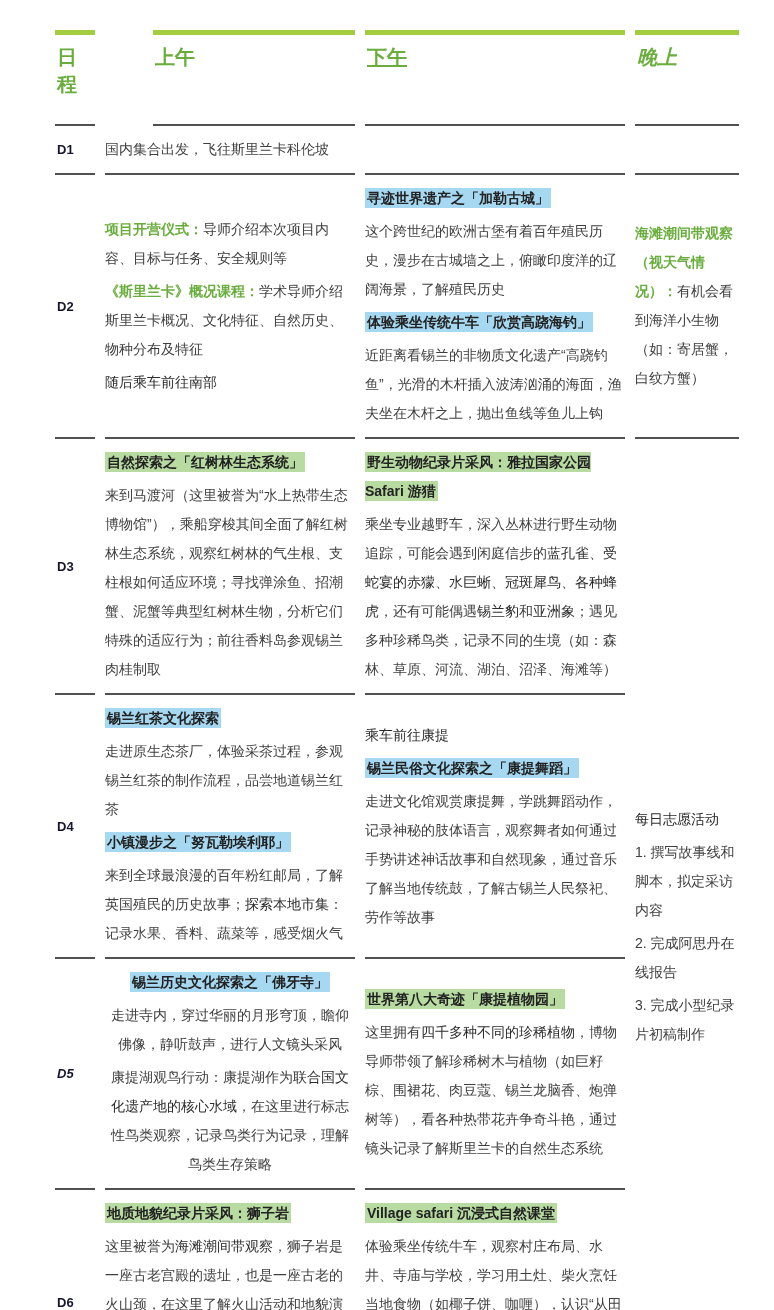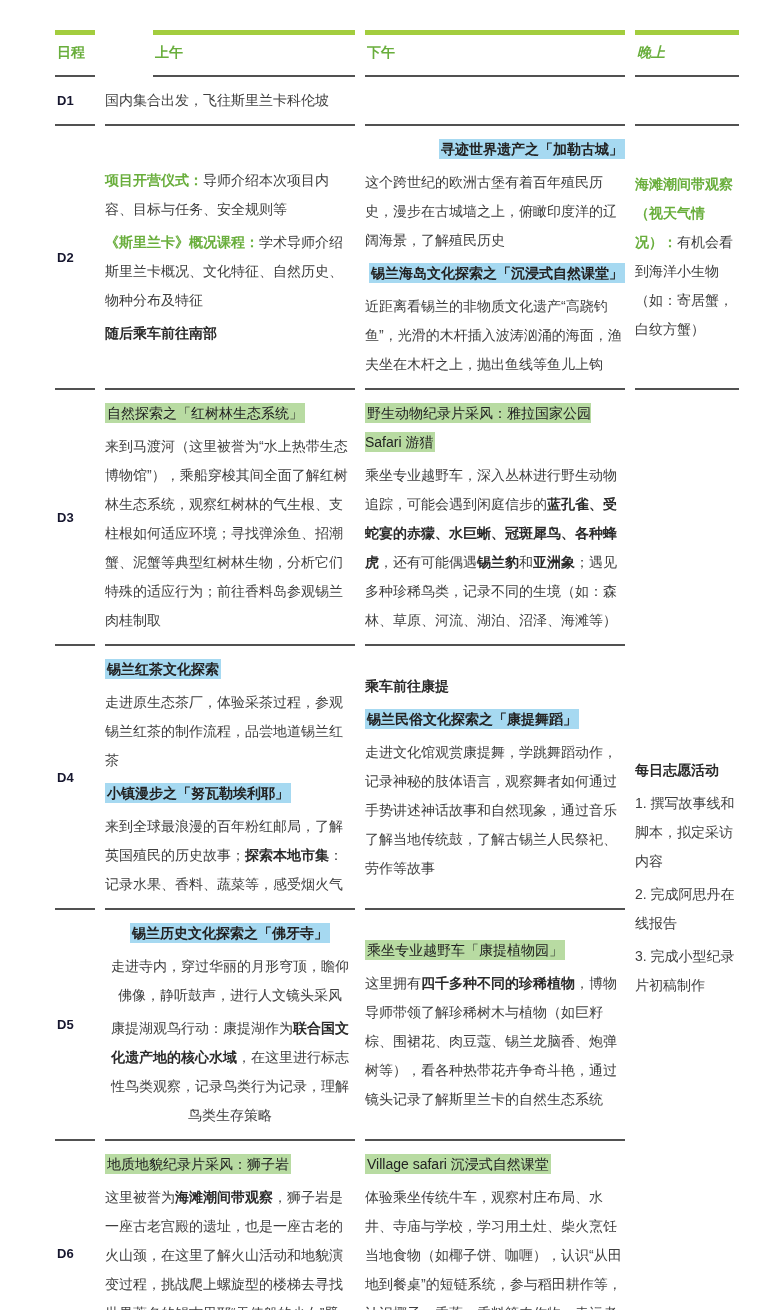--- a/index.html
+++ b/index.html
@@ -15,68 +15,68 @@
   .page{padding:30px 35px 0 55px;}
   .grid{
     display:grid;
     grid-template-columns:40px 250px 260px 104px;
     column-gap:10px;
     width:684px;
   }
   .hcell{
     border-top:5px solid var(--green-bar);
     border-bottom:2px solid var(--line);
-    padding:9px 0 13px 2px;
+    padding:9px 0 26px 2px;
     color:var(--green-text);
-    font-weight:bold;font-size:14px;
+    font-weight:bold;font-size:20px;
   }
   .daycell{
     display:flex;align-items:center;
     padding-left:2px;
     font-weight:bold;font-size:13px;color:var(--day);
     border-bottom:2px solid var(--line);
   }
   .cell{
     display:flex;flex-direction:column;justify-content:center;
     padding:7px 0;
     font-size:14px;line-height:29px;color:var(--text);
     border-bottom:2px solid var(--line);
   }
   .blk{margin:2px 0;}
   .r-p{color:var(--text);}
-  .r-b{color:var(--text-bold);font-weight:bold;}
+  .r-b{color:var(--text-bold);font-weight:normal;}
   .r-g{color:var(--green-text);font-weight:bold;}
   .r-hb{background:var(--hl-blue);color:#222;font-weight:bold;padding:2px 2px;}
-  .r-hg{background:var(--hl-green);color:#222;font-weight:normal;padding:2px 2px;}
+  .r-hg{background:var(--hl-green);color:#222;font-weight:bold;padding:2px 2px;}
 </style>
 </head>
 <body>
 
 <div class="page">
   <div class="grid">
       <div class="hcell" style="grid-area: 1 / 1;">日程</div>
       <div class="hcell" style="grid-area: 1 / 2; margin-left: 48px;">上午</div>
-      <div class="hcell" style="grid-area: 1 / 3;">下午</div>
+      <div class="hcell" style="grid-area: 1 / 3; text-decoration: underline;">下午</div>
       <div class="hcell" style="grid-area: 1 / 4; font-style: italic;">晚上</div>
       <div class="daycell" style="grid-area: 2 / 1; min-height: 36px;">D1</div>
       <div class="cell" style="grid-area: 2 / 2;">
         <div class="blk"><span class="r-p">国内集合出发，飞往斯里兰卡科伦坡</span></div>
       </div>
       <div class="cell" style="grid-area: 2 / 3;"></div>
       <div class="cell" style="grid-area: 2 / 4;"></div>
       <div class="daycell" style="grid-area: 3 / 1; min-height: 202px;">D2</div>
       <div class="cell" style="grid-area: 3 / 2;">
         <div class="blk"><span class="r-g">项目开营仪式：</span><span class="r-p">导师介绍本次项目内容、目标与任务、安全规则等</span></div>
         <div class="blk"><span class="r-g">《斯里兰卡》概况课程：</span><span class="r-p">学术导师介绍斯里兰卡概况、文化特征、自然历史、物种分布及特征</span></div>
         <div class="blk"><span class="r-b">随后乘车前往南部</span></div>
       </div>
-      <div class="cell" style="grid-area: 3 / 3; align-items: flex-end;">
+      <div class="cell" style="grid-area: 3 / 3;">
         <div class="blk"><span class="r-hb">寻迹世界遗产之「加勒古城」</span></div>
         <div class="blk"><span class="r-p">这个跨世纪的欧洲古堡有着百年殖民历史，漫步在古城墙之上，俯瞰印度洋的辽阔海景，了解殖民历史</span></div>
-        <div class="blk"><span class="r-hb">锡兰海岛文化探索之「沉浸式自然课堂」</span></div>
+        <div class="blk"><span class="r-hb">体验乘坐传统牛车「欣赏高跷海钓」</span></div>
         <div class="blk"><span class="r-p">近距离看锡兰的非物质文化遗产“高跷钓鱼”，光滑的木杆插入波涛汹涌的海面，渔夫坐在木杆之上，抛出鱼线等鱼儿上钩</span></div>
       </div>
       <div class="cell" style="grid-area: 3 / 4;">
         <div class="blk"><span class="r-g">海滩潮间带观察（视天气情况）：</span><span class="r-p">有机会看到海洋小生物（如：寄居蟹，白纹方蟹）</span></div>
       </div>
       <div class="daycell" style="grid-area: 4 / 1; min-height: 200px;">D3</div>
       <div class="cell" style="grid-area: 4 / 2;">
         <div class="blk"><span class="r-hg">自然探索之「红树林生态系统」</span></div>
         <div class="blk"><span class="r-p">来到马渡河（这里被誉为“水上热带生态博物馆”），乘船穿梭其间全面了解红树林生态系统，观察红树林的气生根、支柱根如何适应环境；寻找弹涂鱼、招潮蟹、泥蟹等典型红树林生物，分析它们特殊的适应行为；前往香料岛参观锡兰肉桂制取</span></div>
       </div>
@@ -95,28 +95,28 @@
         <div class="blk"><span class="r-hb">锡兰红茶文化探索</span></div>
         <div class="blk"><span class="r-p">走进原生态茶厂，体验采茶过程，参观锡兰红茶的制作流程，品尝地道锡兰红茶</span></div>
         <div class="blk"><span class="r-hb">小镇漫步之「努瓦勒埃利耶」</span></div>
         <div class="blk"><span class="r-p">来到全球最浪漫的百年粉红邮局，了解英国殖民的历史故事；</span><span class="r-b">探索本地市集</span><span class="r-p">：记录水果、香料、蔬菜等，感受烟火气</span></div>
       </div>
       <div class="cell" style="grid-area: 5 / 3;">
         <div class="blk"><span class="r-b">乘车前往康提</span></div>
         <div class="blk"><span class="r-hb">锡兰民俗文化探索之「康提舞蹈」</span></div>
         <div class="blk"><span class="r-p">走进文化馆观赏康提舞，学跳舞蹈动作，记录神秘的肢体语言，观察舞者如何通过手势讲述神话故事和自然现象，通过音乐了解当地传统鼓，了解古锡兰人民祭祀、劳作等故事</span></div>
       </div>
-      <div class="daycell" style="grid-area: 6 / 1; min-height: 182px;">D5</div>
+      <div class="daycell" style="grid-area: 6 / 1; min-height: 182px; font-style: italic;">D5</div>
       <div class="cell" style="grid-area: 6 / 2; text-align: center;">
         <div class="blk"><span class="r-hb">锡兰历史文化探索之「佛牙寺」</span></div>
         <div class="blk"><span class="r-p">走进寺内，穿过华丽的月形穹顶，瞻仰佛像，静听鼓声，进行人文镜头采风</span></div>
         <div class="blk"><span class="r-p">康提湖观鸟行动：康提湖作为</span><span class="r-b">联合国文化遗产地的核心水域</span><span class="r-p">，在这里进行标志性鸟类观察，记录鸟类行为记录，理解鸟类生存策略</span></div>
       </div>
       <div class="cell" style="grid-area: 6 / 3;">
-        <div class="blk"><span class="r-hg">乘坐专业越野车「康提植物园」</span></div>
+        <div class="blk"><span class="r-hg">世界第八大奇迹「康提植物园」</span></div>
         <div class="blk"><span class="r-p">这里拥有</span><span class="r-b">四千多种不同的珍稀植物</span><span class="r-p">，博物导师带领了解珍稀树木与植物（如巨籽棕、围裙花、肉豆蔻、锡兰龙脑香、炮弹树等），看各种热带花卉争奇斗艳，通过镜头记录了解斯里兰卡的自然生态系统</span></div>
       </div>
       <div class="daycell" style="grid-area: 7 / 1; min-height: 176px;">D6</div>
       <div class="cell" style="grid-area: 7 / 2;">
         <div class="blk"><span class="r-hg">地质地貌纪录片采风：狮子岩</span></div>
         <div class="blk"><span class="r-p">这里被誉为</span><span class="r-b">海滩潮间带观察</span><span class="r-p">，狮子岩是一座古老宫殿的遗址，也是一座古老的火山颈，在这里了解火山活动和地貌演变过程，挑战爬上螺旋型的楼梯去寻找世界著名的锡吉里耶“天使般的少女”壁画，登顶记录这独特地貌奇观</span></div>
       </div>
       <div class="cell" style="grid-area: 7 / 3;">
         <div class="blk"><span class="r-hg">Village safari 沉浸式自然课堂</span></div>
         <div class="blk"><span class="r-p">体验乘坐传统牛车，观察村庄布局、水井、寺庙与学校，学习用土灶、柴火烹饪当地食物（如椰子饼、咖喱），认识“从田地到餐桌”的短链系统，参与稻田耕作等，认识椰子、香蕉、香料等农作物，幸运者可以碰到大象，记录人与自然的相处模式</span></div>

